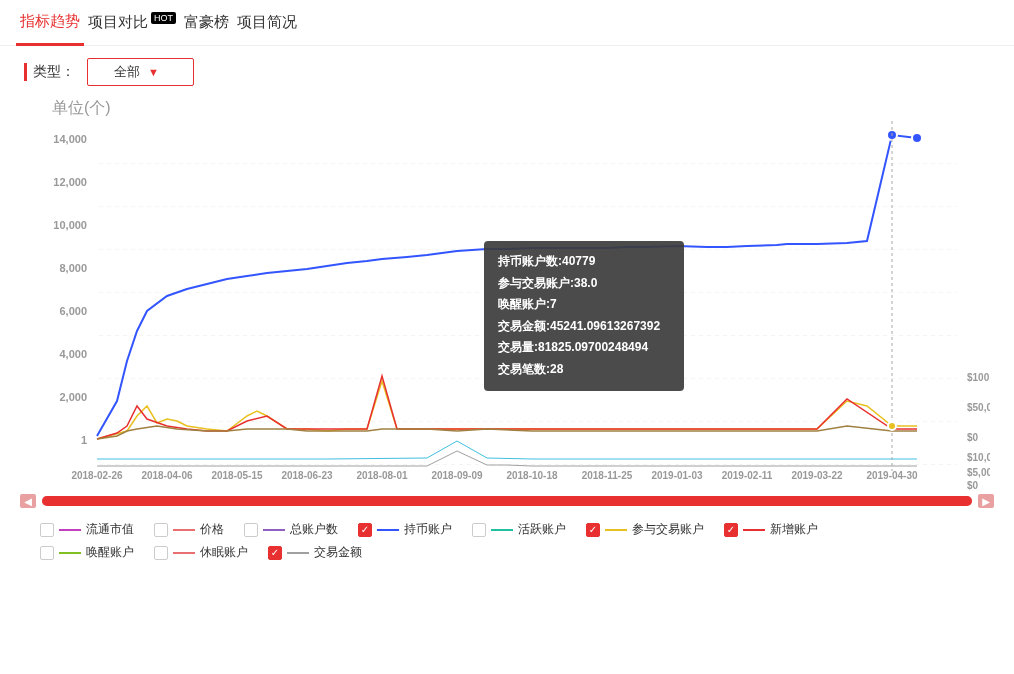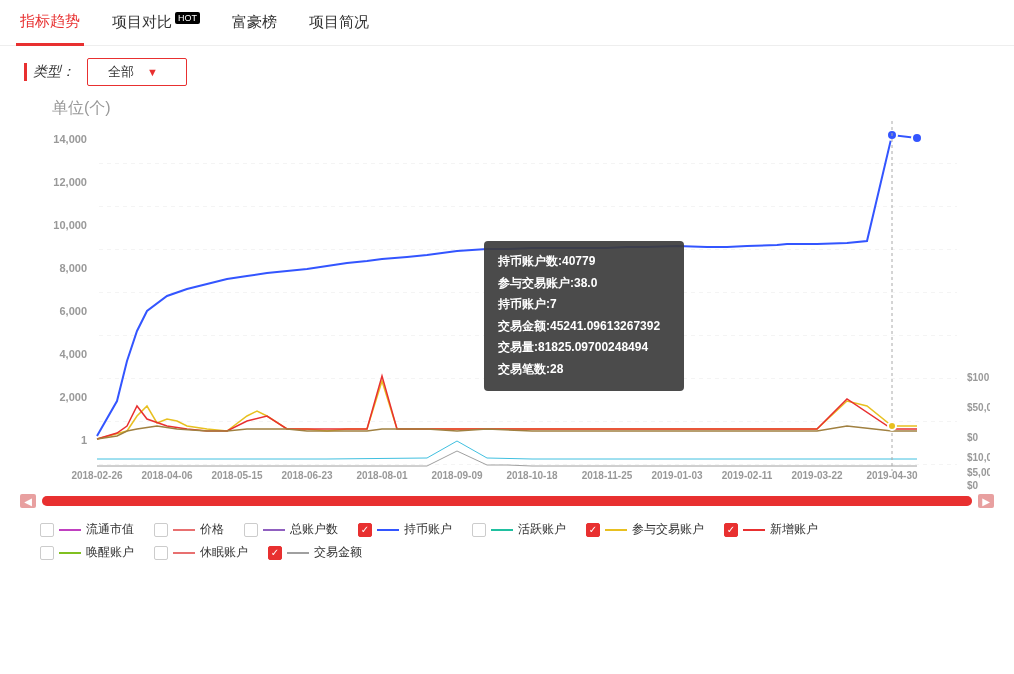--- a/index.html
+++ b/index.html
@@ -1,27 +1,27 @@
 <!DOCTYPE html>
 <html><head>
   <meta charset="utf-8">
   <style>
     * { box-sizing: border-box; margin: 0; padding: 0; }
     body { font-family: 'Microsoft YaHei', Arial, sans-serif; background: #fff; font-size: 13px; color: #333; width: 1014px; height: 674px; overflow: hidden; }
 
     
-    .top-nav { display: flex; align-items: center; border-bottom: 1px solid #eee; padding: 0 16px; height: 46px; gap: 24px; }
+    .top-nav { display: flex; align-items: center; border-bottom: 1px solid #eee; padding: 0 16px; height: 46px; }
     .nav-item { padding: 12px 4px; cursor: pointer; font-size: 15px; color: #333; position: relative; }
     .nav-item.active { color: #e83030; border-bottom: 3px solid #e83030; }
     .nav-badge { background: #000000; color: #fff; font-size: 9px; padding: 1px 3px; border-radius: 2px; margin-left: 3px; vertical-align: super; }
 
     
     .filter-row { display: flex; align-items: center; padding: 12px 24px; gap: 12px; }
-    .filter-label { font-size: 14px; color: #333; border-left: 3px solid #e83030; padding-left: 6px; font-style: italic; }
-    .filter-select { display: flex; align-items: center; border: 1px solid #e83030; border-radius: 2px; padding: 4px 20px; min-width: 100px; cursor: pointer; color: #333; font-size: 13px; justify-content: space-between; }
+    .filter-label { font-size: 14px; color: #333; border-left: 3px solid #e83030; padding-left: 6px; }
+    .filter-select { display: flex; align-items: center; border: 1px solid #e83030; border-radius: 2px; padding: 4px 26px; min-width: 100px; cursor: pointer; color: #333; font-size: 13px; justify-content: space-between; }
     .filter-select span { margin-right: 8px; }
     .chevron { color: #e83030; font-size: 11px; }
 
     
     .chart-container { position: relative; margin: 0 24px; }
     .y-label { font-size: 16px; color: #999; margin-left: 28px; margin-bottom: 2px; }
 
     
     .legend-area { padding: 10px 40px; }
     .legend-row { display: flex; align-items: center; flex-wrap: wrap; gap: 6px 0; margin-bottom: 6px; }
@@ -126,21 +126,21 @@
 
       <line x1="865" y1="0" x2="865" y2="350" stroke="#aaa" stroke-width="1" stroke-dasharray="3,3"></line>
 
       <circle cx="865" cy="305" r="4" fill="#e8c020" stroke="#fff" stroke-width="2"></circle>
     </svg>
 
     
     <div class="tooltip">
       <div>持币账户数:40779</div>
       <div>参与交易账户:38.0</div>
-      <div>持币账户:7</div>
+      <div>唤醒账户:7</div>
       <div>交易金额:45241.09613267392</div>
       <div>交易量:81825.09700248494</div>
       <div>交易笔数:28</div>
     </div>
   </div>
 </div>
 
 <div class="scrollbar-area" style="margin: 0 38px; position:relative;">
   <div style="position:relative; display:flex; align-items:center; height:20px;">
     <div class="scrollbar-arrow left">◀</div>

